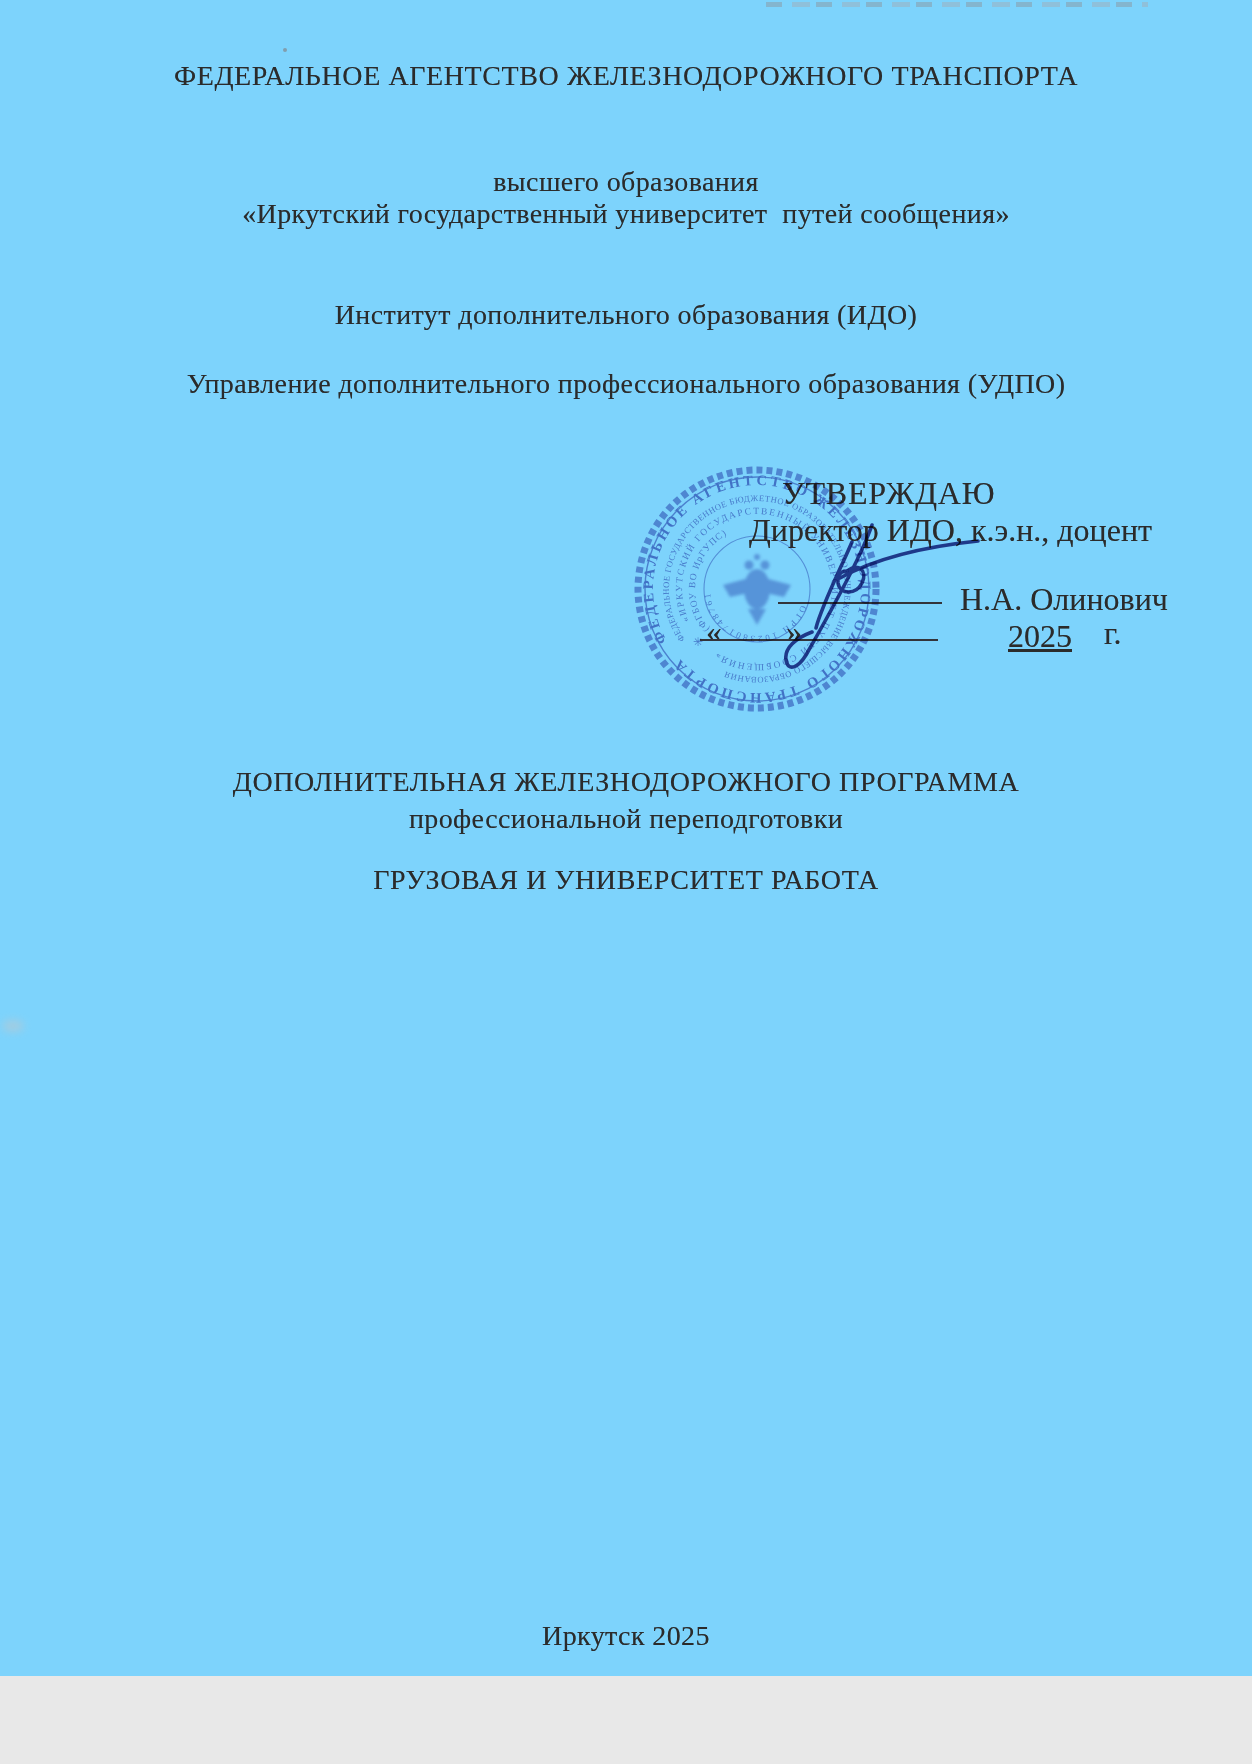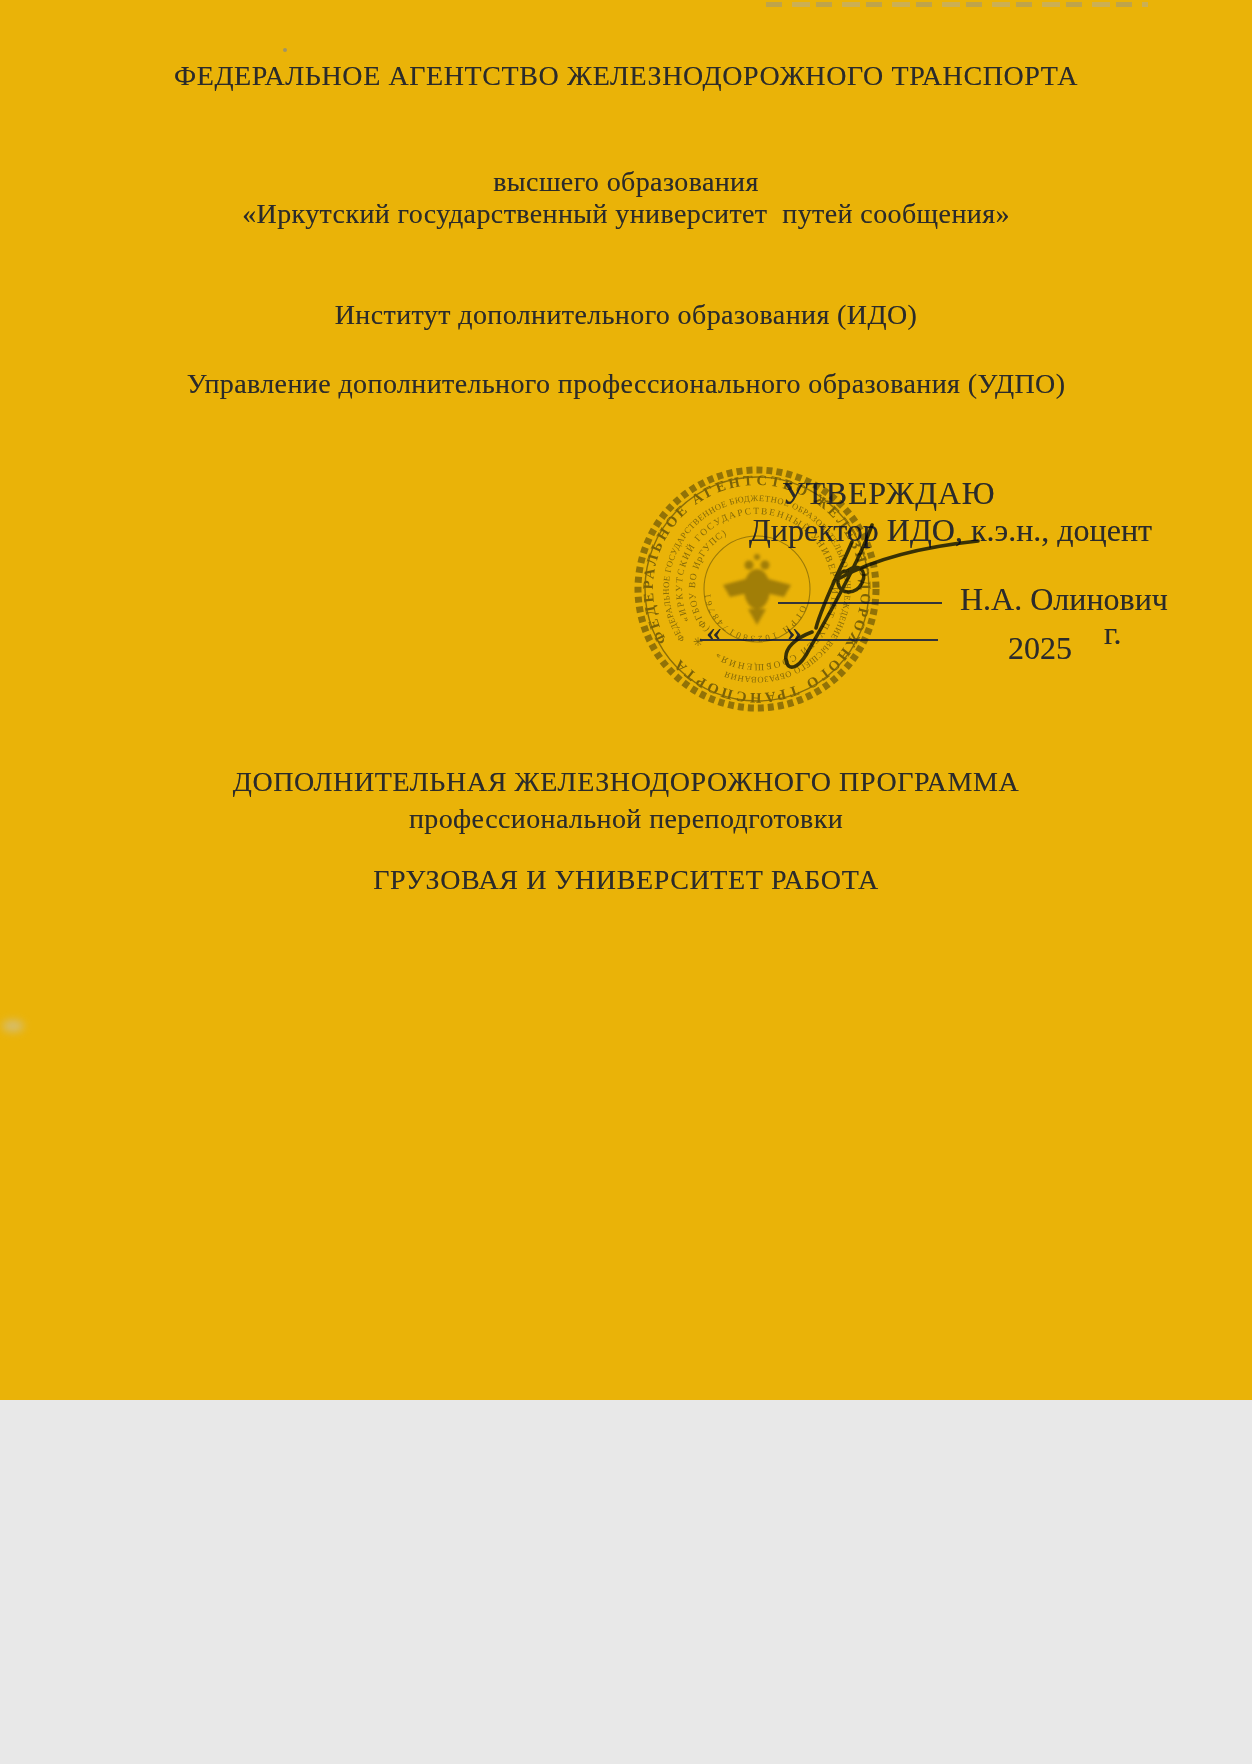--- a/index.html
+++ b/index.html
@@ -1,20 +1,20 @@
 <!DOCTYPE html>
 <html lang="ru"><head>
 <meta charset="utf-8">
 <style>
   html,body{margin:0;padding:0;background:#e8e8e8;}
   .page{
     position:relative;
-    width:1252px;height:1400px;
+    width:1252px;height:1676px;
     margin:0 auto;
-    background:#eab308;
+    background:#7dd3fc;
     overflow:hidden;
     font-family:"Liberation Serif","DejaVu Serif",serif;
     color:#2b2b2b;
   }
   .center-line{
     position:absolute;left:0;width:100%;
     text-align:center;
     white-space:pre;
     font-size:28px;line-height:32px;
     letter-spacing:.4px;
@@ -25,21 +25,21 @@
   
   .approval{position:absolute;left:700px;top:475px;width:445px;height:210px;z-index:2;font-size:32px;}
   .approval .item{position:absolute;white-space:pre;text-shadow:0 0 .6px rgba(45,45,45,.45);}
   .appr-label{left:82px;top:0;letter-spacing:.8px;}
   .appr-position{left:49px;top:37px;}
   .appr-name{left:260px;top:106px;}
   .sig-line-1{position:absolute;left:78px;top:127px;width:164px;height:0;border-top:2.5px solid #33343a;}
   .q-open{left:6px;top:138px;}
   .q-close{left:86px;top:138px;}
   .sig-line-2{position:absolute;left:0px;top:164px;width:238px;height:0;border-top:2.5px solid #33343a;}
-  .appr-year{left:308px;top:155px;}
+  .appr-year{left:308px;top:143px;text-decoration:underline;}
   .appr-year-suffix{left:404px;top:140px;}
 
   
   .stamp{position:absolute;left:626px;top:458px;width:262px;height:262px;z-index:3;
          mix-blend-mode:multiply;opacity:.82;}
   .stamp svg{display:block;width:100%;height:100%;}
 
   
   .signature{position:absolute;left:740px;top:455px;width:280px;height:240px;z-index:4;
              mix-blend-mode:multiply;opacity:.9;}

